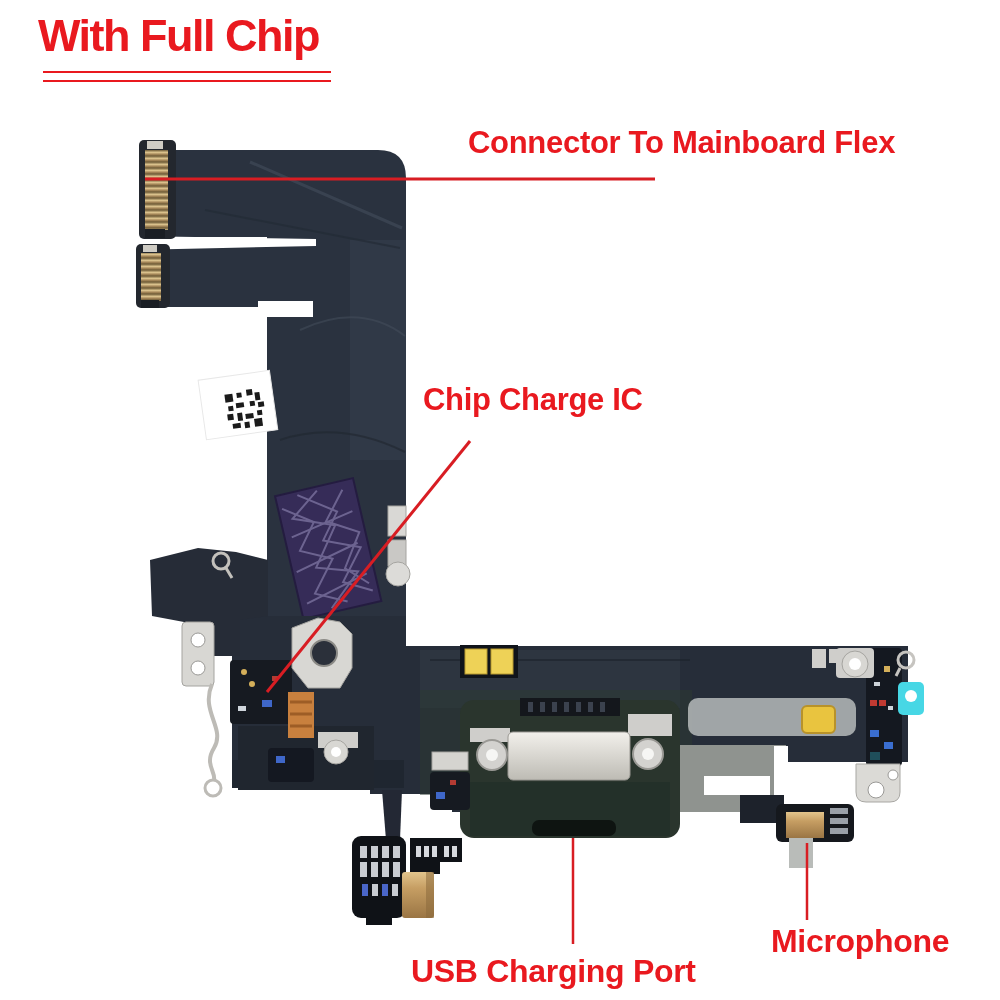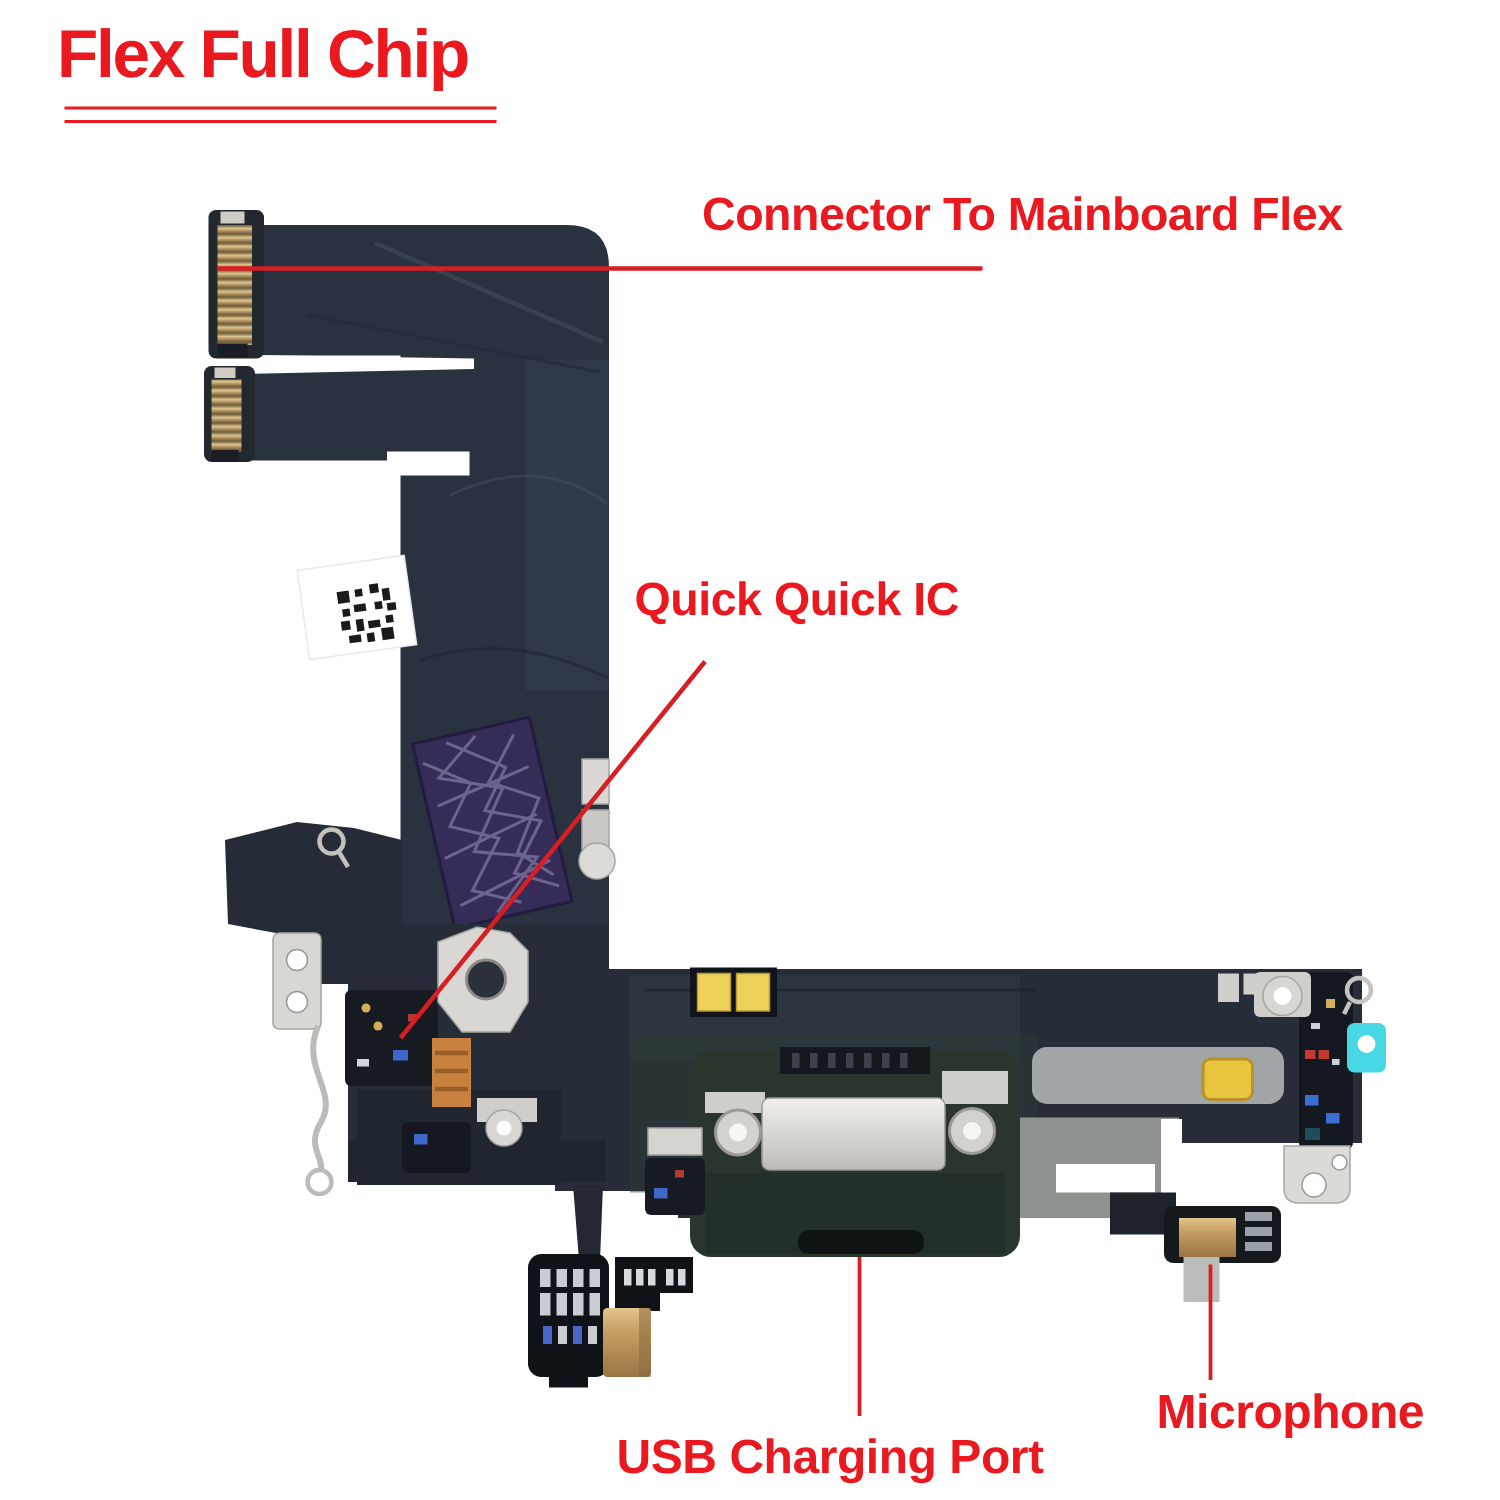--- a/index.html
+++ b/index.html
@@ -268,20 +268,20 @@
     </g>
 
     <g stroke="#d81d23" fill="none">
       <line x1="145" y1="179" x2="655" y2="179" stroke-width="3"></line>
       <line x1="470" y1="441" x2="267" y2="692" stroke-width="3"></line>
       <line x1="573" y1="838" x2="573" y2="944" stroke-width="2.5"></line>
       <line x1="807" y1="843" x2="807" y2="920" stroke-width="2.5"></line>
     </g>
   </svg>
 
-  <div class="title">Flex Full Chip</div>
+  <div class="title">With Full Chip</div>
   <div class="title-underline"></div>
 
   <div class="label lbl-connector">Connector To Mainboard Flex</div>
-  <div class="label lbl-quick">Quick Quick IC</div>
+  <div class="label lbl-quick">Chip Charge IC</div>
   <div class="label lbl-usb">USB Charging Port</div>
   <div class="label lbl-mic">Microphone</div>
 </div>
 
 </body></html>

